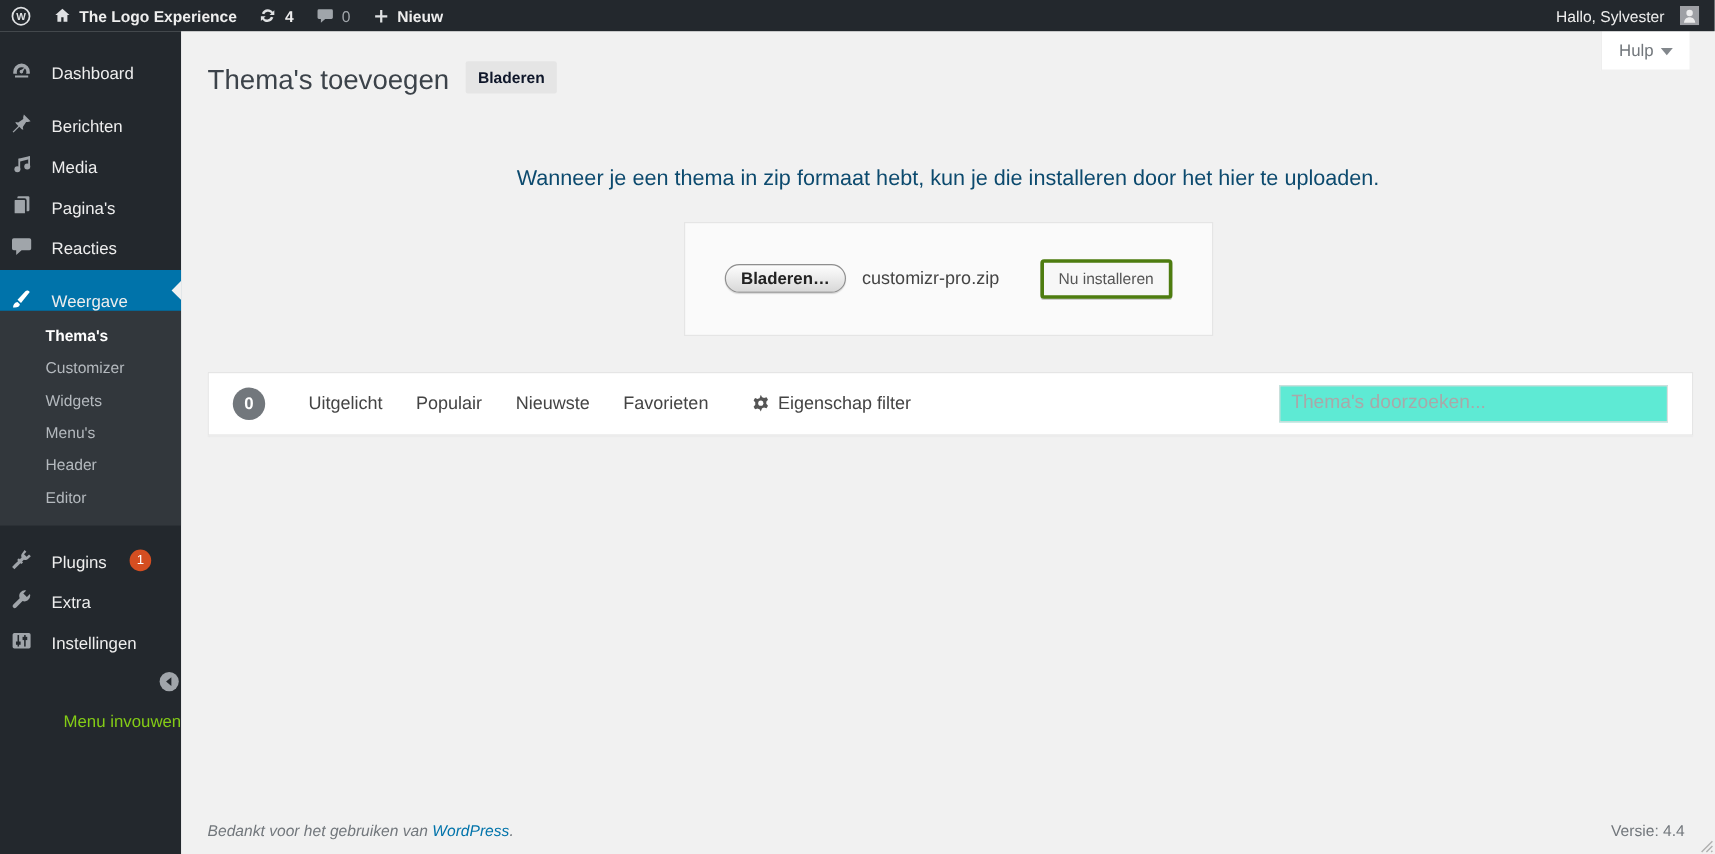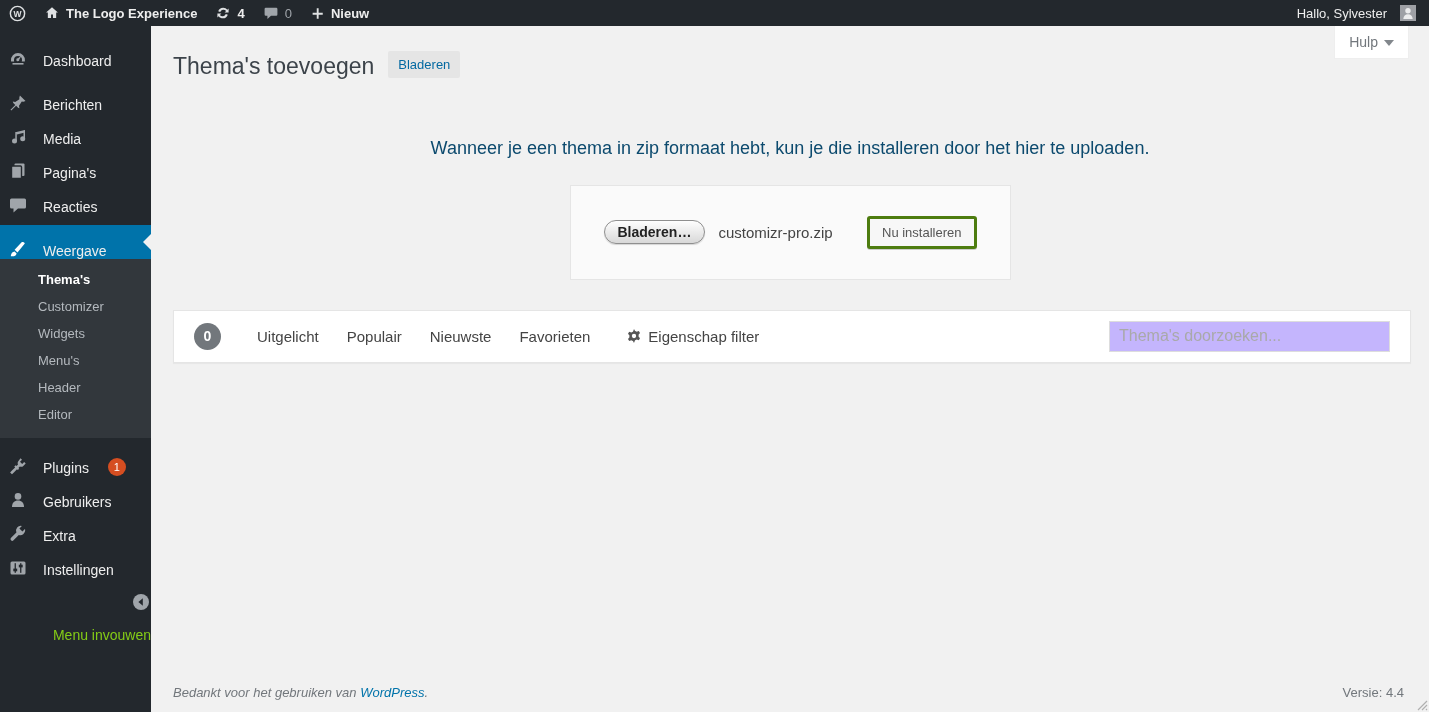--- a/index.html
+++ b/index.html
@@ -38,21 +38,21 @@
   
   .content { position:absolute; left:151px; top:26px; right:0; bottom:0; background:#f1f1f1; }
   .help-tab { position:absolute; top:0; right:20px; background:#fff; padding:8px 14px;
     font-size:14px; color:#72777c; display:flex; align-items:center; gap:6px; cursor:pointer;
     border:1px solid #eee; border-top:none; }
   .help-caret { width:0; height:0; border-left:5px solid transparent; border-right:5px solid transparent;
     border-top:6px solid #82878c; margin-top:2px; }
 
   .title-row { padding:26px 0 0 22px; display:flex; align-items:center; }
   .page-title { font-size:23px; font-weight:400; color:#3c434a; line-height:1.3; }
-  .page-title-action { margin-left:14px; background:#e5e5e5; color:#0369a1; font-size:13px; font-weight:normal;
+  .page-title-action { margin-left:14px; background:#e5e5e5; color:#0f172a; font-size:13px; font-weight:bold;
     padding:6px 10px; border-radius:2px; cursor:pointer; position:relative; top:-2px; }
 
   .upload-desc { text-align:center; margin-top:56px; font-size:18px; color:#0c4a6e; }
 
   .upload-box { width:441px; margin:26px auto 0; background:#fafafa; border:1px solid #e5e5e5;
     padding:30px 33px; display:flex; align-items:center; }
   .file-btn { border:1px solid #8f8f8f; border-radius:13px; background:linear-gradient(#fefefe,#d8d8d8);
     padding:3px 13px; font-size:14px; font-weight:bold; color:#222; cursor:pointer; white-space:nowrap;
     box-shadow:0 1px 1px rgba(0,0,0,.15); }
   .file-name { margin-left:13px; font-size:15px; color:#444; white-space:nowrap; }
@@ -60,21 +60,21 @@
     box-shadow:0 1px 0 #ccc; color:#555; font-size:13px; padding:6px 12px; cursor:pointer; white-space:nowrap; }
 
   
   .filter-bar { margin:30px 18px 0 22px; background:#fff; border:1px solid #e5e5e5;
     box-shadow:0 1px 1px rgba(0,0,0,.04); height:53px; display:flex; align-items:center; padding:0 20px; }
   .theme-count { width:27px; height:27px; border-radius:50%; background:#72777c; color:#fff;
     font-size:14px; font-weight:bold; display:flex; align-items:center; justify-content:center; margin-right:36px; }
   .filter-link { font-size:15px; color:#444; margin-right:28px; cursor:pointer; text-decoration:none; }
   .feature-filter { display:flex; align-items:center; gap:6px; font-size:15px; color:#444;
     margin-left:8px; cursor:pointer; }
-  .search-box { margin-left:auto; width:281px; height:31px; border:1px solid #ddd; background:#c4b5fd;
+  .search-box { margin-left:auto; width:324px; height:31px; border:1px solid #ddd; background:#5eead4;
     font-size:16px; color:#32373c; padding:0 9px; font-family:"Liberation Sans","DejaVu Sans",sans-serif; }
   .search-box::placeholder { color:#a9a9a9; }
 
   
   .footer-thanks { position:absolute; left:173px; bottom:12px; font-size:13px; font-style:italic; color:#72777c; }
   .footer-thanks a { color:#0073aa; text-decoration:none; cursor:pointer; }
   .footer-version { position:absolute; right:25px; bottom:12px; font-size:13px; color:#72777c; }
   .resize-grip { position:absolute; right:1px; bottom:1px; }
 </style>
 </head>
@@ -193,29 +193,20 @@
       <span class="submenu-item">Editor</span>
     </div>
     <div class="menu-item" style="margin-top:4px;">
       <span class="mi-icon">
         <svg viewBox="0 0 20 20" fill="currentColor">
           <path d="M12.5 2.3L14 3.8l-2 2 2.2 2.2 2-2 1.5 1.5-2.4 2.4c-.9.9-2.3 1.1-3.4.5l-1.5 1.5.8.8-1.4 1.4-.8-.8-2.9 2.9L4 18.3l-1.9-1.9 2.1-2.1 2.9-2.9-.8-.8 1.4-1.4.8.8 1.5-1.5c-.6-1.1-.4-2.5.5-3.4z"></path>
         </svg>
       </span>
       <span>Plugins</span>
       <span class="badge">1</span>
-    </div>
-    <div class="menu-item">
-      <span class="mi-icon">
-        <svg viewBox="0 0 20 20" fill="currentColor">
-          <circle cx="10" cy="6.4" r="3.3"></circle>
-          <path d="M10 10.6c3.6 0 6 2.4 6 6.4H4c0-4 2.4-6.4 6-6.4z"></path>
-        </svg>
-      </span>
-      <span>Gebruikers</span>
     </div>
     <div class="menu-item">
       <span class="mi-icon">
         <svg viewBox="0 0 20 20" fill="currentColor">
           <path d="M17.2 6.3a4.8 4.8 0 0 1-6.4 4.6l-5.3 5.3a1.7 1.7 0 1 1-2.4-2.4l5.3-5.3A4.8 4.8 0 0 1 13.9 2l-2.5 2.5 3 3L16.9 5c.2.4.3.8.3 1.3z"></path>
         </svg>
       </span>
       <span>Extra</span>
     </div>
     <div class="menu-item">

